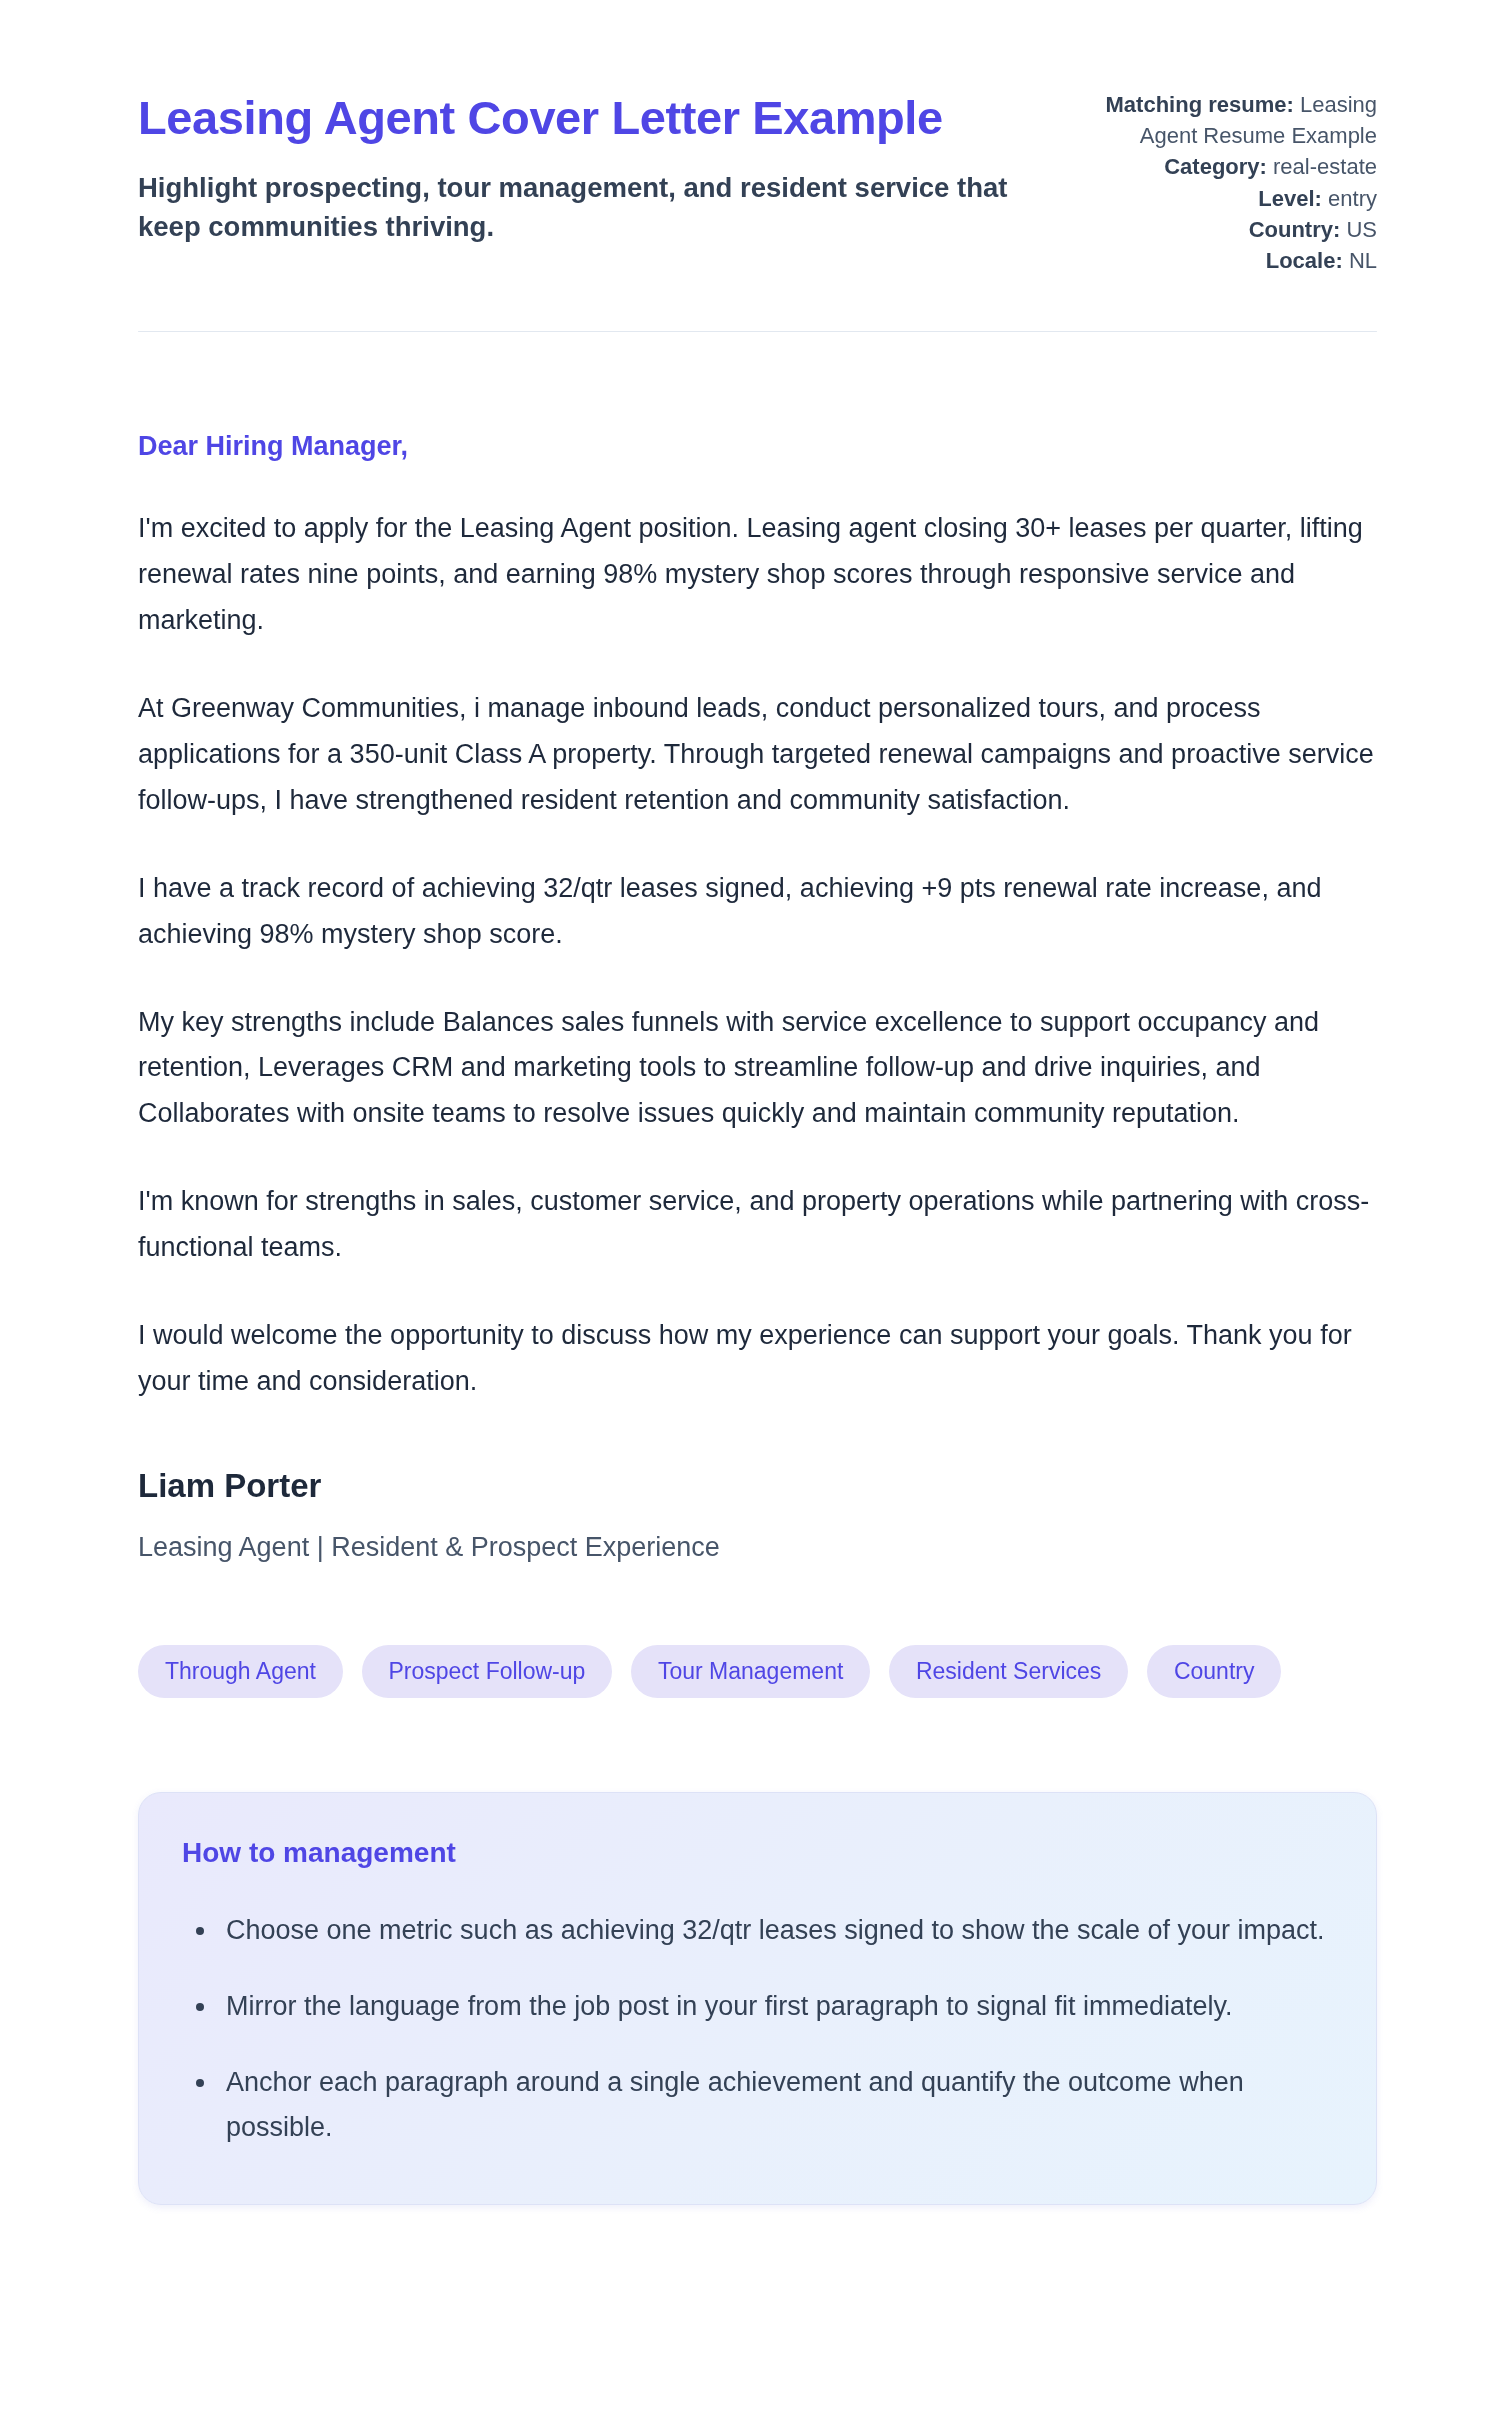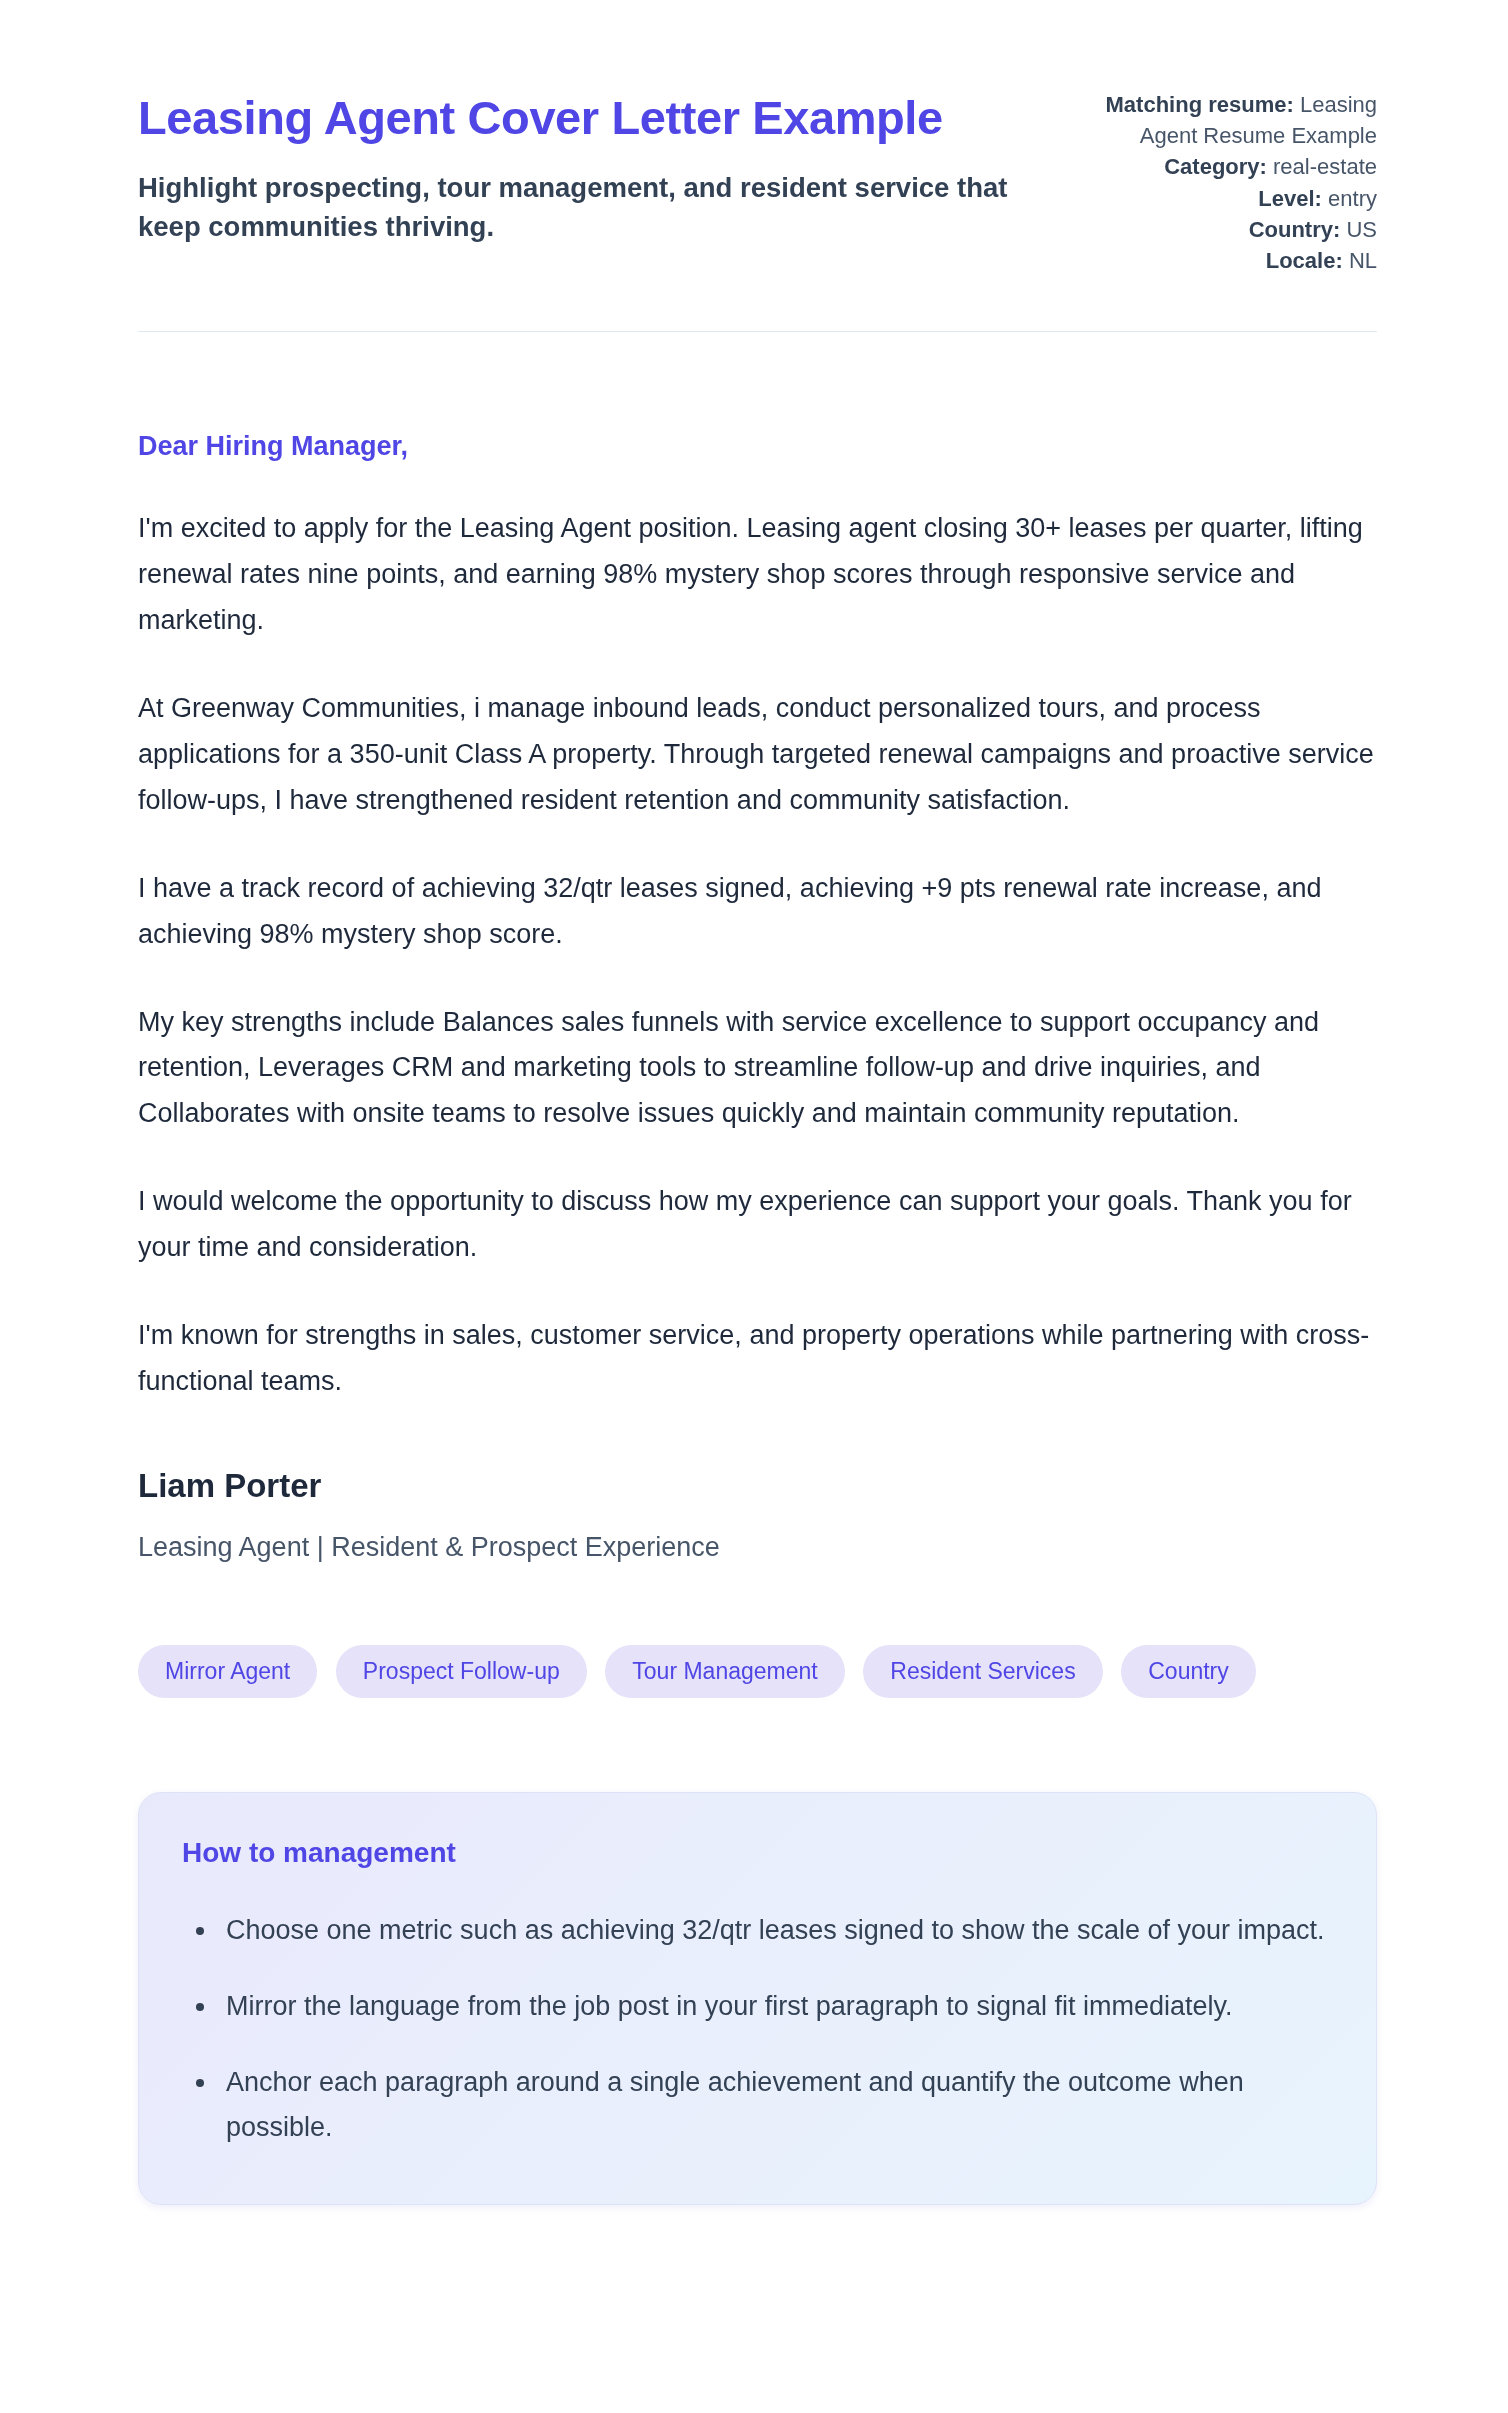--- a/index.html
+++ b/index.html
@@ -157,30 +157,30 @@
 
   <hr class="divider">
 
   <main class="letter">
     <p class="salutation">Dear Hiring Manager,</p>
 
     <p class="para">I'm excited to apply for the Leasing Agent position. Leasing agent closing 30+ leases per quarter, lifting renewal rates nine points, and earning 98% mystery shop scores through responsive service and marketing.</p>
     <p class="para">At Greenway Communities, i manage inbound leads, conduct personalized tours, and process applications for a 350-unit Class A property. Through targeted renewal campaigns and proactive service follow-ups, I have strengthened resident retention and community satisfaction.</p>
     <p class="para">I have a track record of achieving 32/qtr leases signed, achieving +9 pts renewal rate increase, and achieving 98% mystery shop score.</p>
     <p class="para">My key strengths include Balances sales funnels with service excellence to support occupancy and retention, Leverages CRM and marketing tools to streamline follow-up and drive inquiries, and Collaborates with onsite teams to resolve issues quickly and maintain community reputation.</p>
+    <p class="para">I'm known for strengths in sales, customer service, and property operations while partnering with cross-functional teams.</p>
     <p class="para">I would welcome the opportunity to discuss how my experience can support your goals. Thank you for your time and consideration.</p>
-    <p class="para">I'm known for strengths in sales, customer service, and property operations while partnering with cross-functional teams.</p>
 
     <div class="signature">
       <p class="sig-name">Liam Porter</p>
       <p class="sig-role">Leasing Agent | Resident &amp; Prospect Experience</p>
     </div>
 
     <div class="tags">
-      <span class="tag-pill">Mirror Agent</span>
+      <span class="tag-pill">Through Agent</span>
       <span class="tag-pill">Prospect Follow-up</span>
       <span class="tag-pill">Tour Management</span>
       <span class="tag-pill">Resident Services</span>
       <span class="tag-pill">Country</span>
     </div>
 
     <section class="tip-box">
       <h2 class="tip-heading">How to management</h2>
       <ul class="tip-list">
         <li>Choose one metric such as achieving 32/qtr leases signed to show the scale of your impact.</li>

